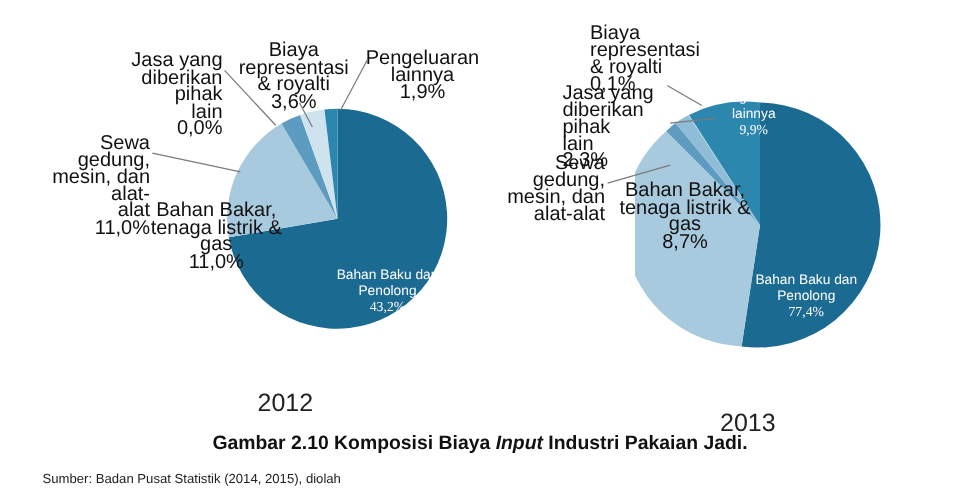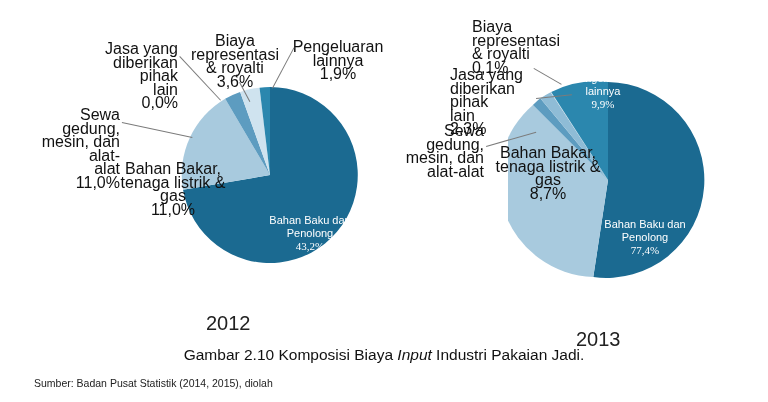--- a/index.html
+++ b/index.html
@@ -73,21 +73,21 @@
     font-family: "Liberation Sans", sans-serif;
   }
 
   #caption {
     position: absolute;
     left: 0;
     top: 346px;
     width: 768px;
     text-align: center;
     font-size: 15.5px;
-    font-weight: normal;
+    font-weight: bold;
     color: #111111;
     font-family: "Liberation Sans", sans-serif;
   }
   #caption .ital { font-style: italic; }
 
   #source {
     position: absolute;
     left: 34px;
     top: 377px;
     font-size: 10.5px;

